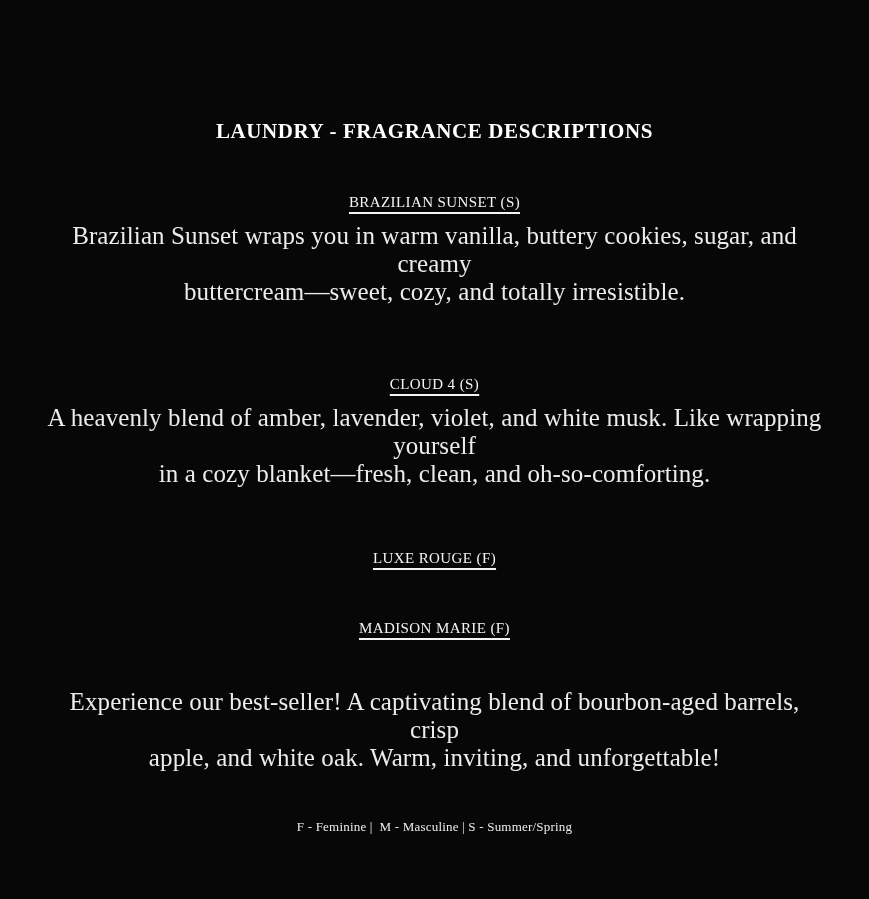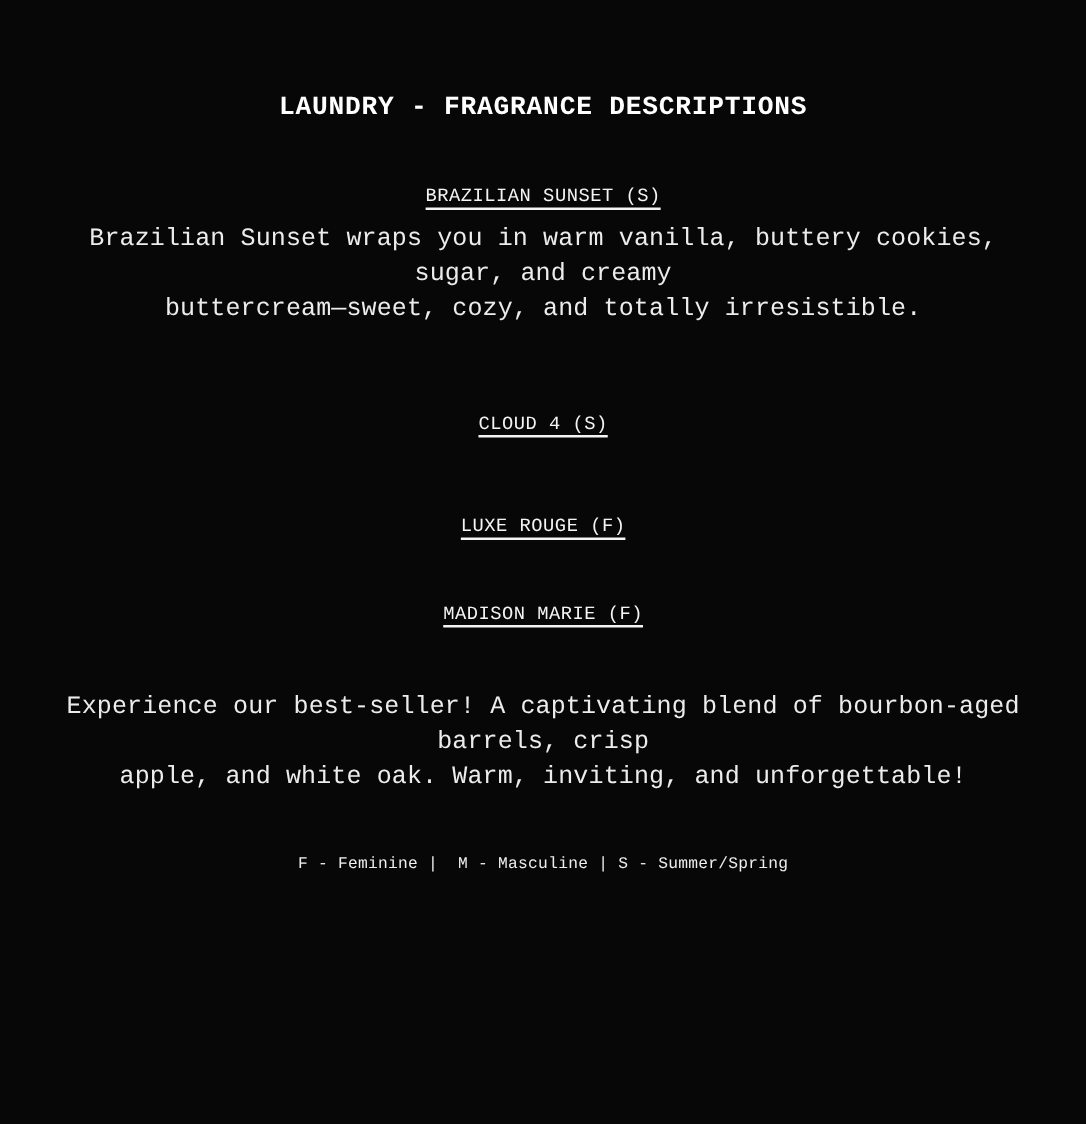--- a/index.html
+++ b/index.html
@@ -6,25 +6,25 @@
     margin: 0;
     padding: 0;
     background: #000;
   }
   .page {
     position: relative;
     width: 869px;
     height: 899px;
     margin: 0 auto;
     background: #070707;
-    font-family: Liberation Mono, monospace;
+    font-family: Liberation Serif, serif;
     color: #f2f2f2;
     overflow: hidden;
     box-sizing: border-box;
-    padding-top: 76px;
+    padding-top: 120px;
   }
   .title {
     text-align: center;
     font-size: 21px;
     font-weight: bold;
     letter-spacing: 0.6px;
     color: #ffffff;
     margin: 0 auto 48px auto;
     line-height: 22px;
   }
@@ -41,21 +41,21 @@
     font-weight: normal;
     letter-spacing: 0.4px;
     color: #f4f4f4;
     text-decoration: underline;
     text-underline-offset: 5px;
     text-decoration-thickness: 1.5px;
     line-height: 24px;
     margin: 0;
   }
   .fragrance-desc {
-    font-size: 20px;
+    font-size: 25px;
     line-height: 28px;
     color: #ececec;
     margin: 8px auto 0 auto;
     white-space: pre-line;
     letter-spacing: 0.1px;
   }
   
   .fragrance.s1 { margin-bottom: 66px; }
   .fragrance.s2 { margin-bottom: 58px; }
   .fragrance.s3 { margin-bottom: 46px; }
@@ -81,20 +81,22 @@
   <div class="sections">
 
     <div class="fragrance s1">
       <h2 class="fragrance-name">BRAZILIAN SUNSET (S)</h2>
       <p class="fragrance-desc">Brazilian Sunset wraps you in warm vanilla, buttery cookies, sugar, and creamy
 buttercream—sweet, cozy, and totally irresistible.</p>
     </div>
 
     <div class="fragrance s2">
       <h2 class="fragrance-name">CLOUD 4 (S)</h2>
+      <p class="fragrance-desc">A heavenly blend of amber, lavender, violet, and white musk. Like wrapping yourself
+in a cozy blanket—fresh, clean, and oh-so-comforting.</p>
     </div>
 
     <div class="fragrance s3">
       <h2 class="fragrance-name">LUXE ROUGE (F)</h2>
     </div>
 
     <div class="fragrance s4">
       <h2 class="fragrance-name">MADISON MARIE (F)</h2>
     </div>
 

